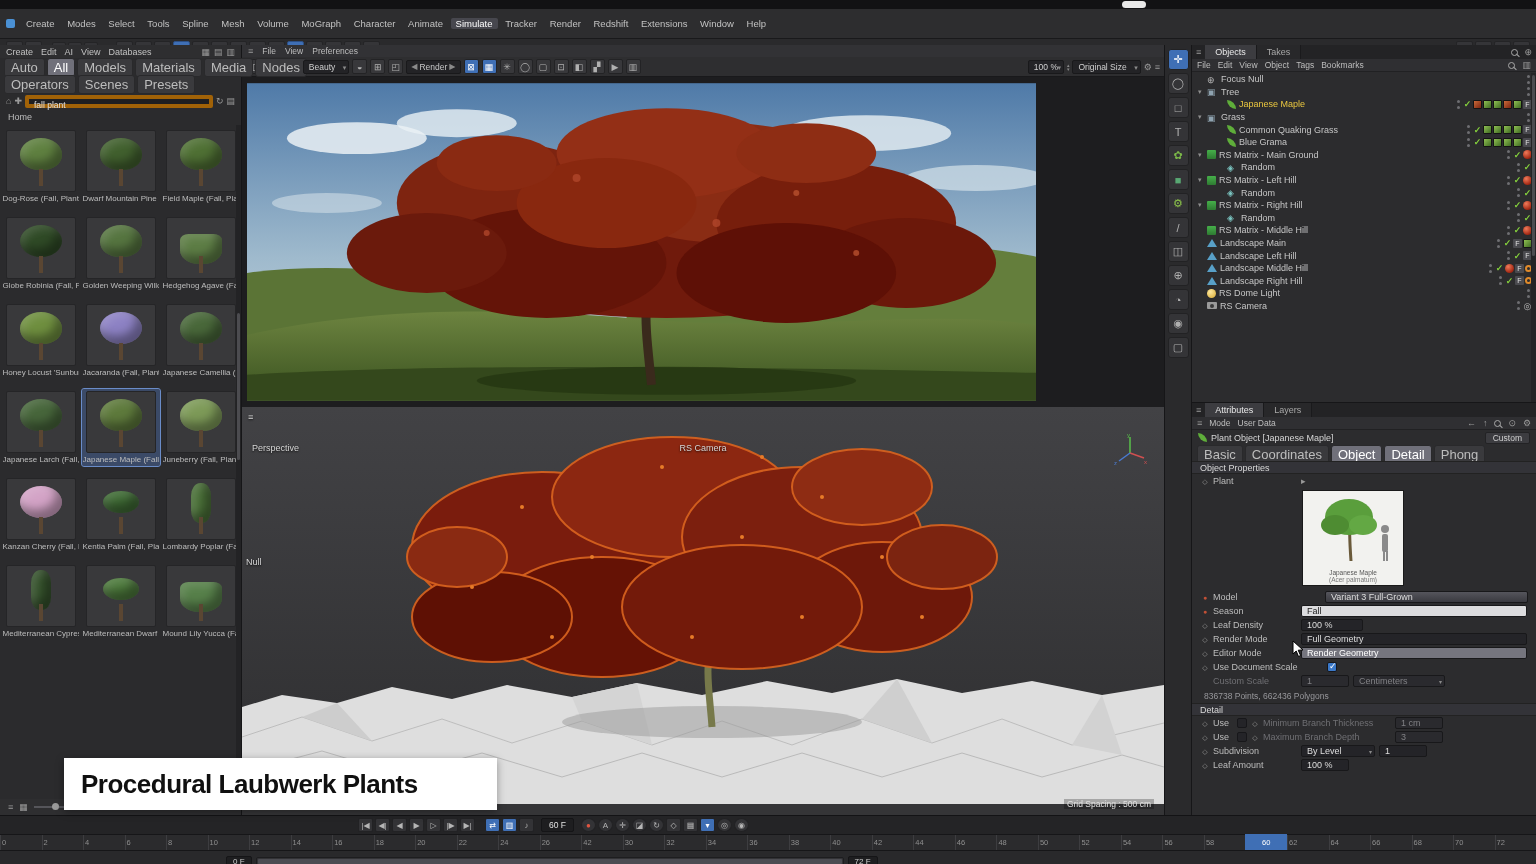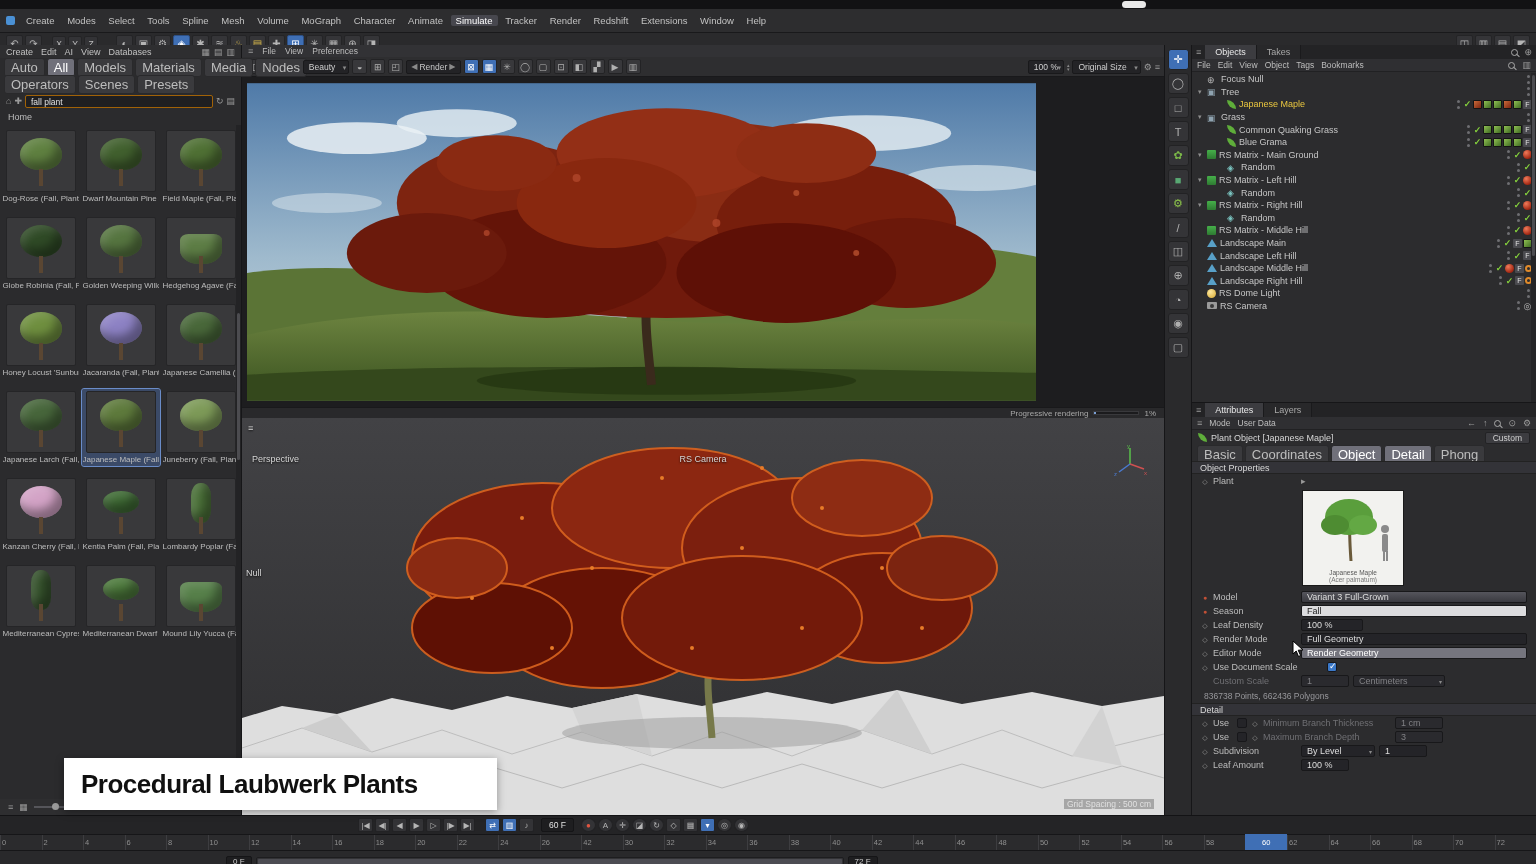--- a/index.html
+++ b/index.html
@@ -3,21 +3,21 @@
 <meta charset="utf-8">
 <style>
   * { margin:0; padding:0; box-sizing:border-box; }
   html,body { background:#111; }
   .app { position:relative; width:1536px; height:864px; background:#1f1f21; overflow:hidden;
          font-family:"Liberation Sans",sans-serif; color:#c8c8c8; font-size:9px; }
 
   
   .titlebar { height:9px; background:#121214; position:relative; }
   .titlebar .pill { position:absolute; left:1122px; top:1px; width:24px; height:7px; background:#e8e8e8; border-radius:4px; }
-  .menubar { height:24px; background:#2d2d2f; display:flex; align-items:center; padding-left:4px; font-size:9.5px; border-bottom:1px solid #19191b; }
+  .menubar { height:30px; background:#2d2d2f; display:flex; align-items:center; padding-left:4px; font-size:9.5px; border-bottom:1px solid #19191b; }
   .logo { width:9px; height:9px; background:#4a90d4; border-radius:2px; margin:0 6px 0 2px; flex:none; }
   .mitem { padding:0 5px; color:#c2c2c2; height:14px; line-height:14px; cursor:default; }
   .mitem[data-active="true"] { background:#47474e; color:#fff; border-radius:2px; }
 
   .toolbar { height:22px; background:#2a2a2c; display:flex; align-items:center; gap:2px; padding:0 6px; border-bottom:1px solid #161618; }
   .tbi { width:17px; height:17px; display:flex; align-items:center; justify-content:center; background:#353538; border:1px solid #242426; border-radius:2px; color:#b5b5b5; font-size:10px; flex:none; }
   .tbi[data-state="active"] { background:#3f6fb5; color:#fff; border-color:#2c4f85; }
   .tbi[data-state="warm"] { color:#d8b84a; }
   .axisbtn { width:14px; height:15px; background:#333336; border:1px solid #242426; border-radius:2px; color:#bdbdbd; font-size:8.5px; display:flex; align-items:center; justify-content:center; }
   .tsep { width:6px; }
@@ -29,21 +29,21 @@
   
   .ab { width:242px; background:#2b2b2d; border-right:1px solid #161618; display:flex; flex-direction:column; position:relative; }
   .ab-menus { height:13px; display:flex; align-items:center; gap:8px; padding:0 6px; background:#2e2e30; font-size:9px; color:#bdbdbd; }
   .ab-menus .sp { flex:1; }
   .smicon { color:#9a9a9a; font-size:9px; }
   .ab-filters { height:18px; display:flex; align-items:center; gap:2px; padding:0 4px; }
   .chip { padding:1px 6px; background:#3a3a3d; border:1px solid #29292b; border-radius:3px; color:#bdbdbd; font-size:13px; }
   .chip[data-active="true"] { background:#70707a; color:#fff; }
   .ab-sub { height:16px; display:flex; align-items:center; gap:2px; padding:0 4px; }
   .ab-search { height:18px; display:flex; align-items:center; gap:3px; padding:0 6px; }
-  .ab-search .inp { flex:1; background:#1f1f21; border:1px solid #a16207; border-radius:2px; height:13px; line-height:12px; padding:0 5px; color:#e0e0e0; font-size:8.5px; }
+  .ab-search .inp { flex:1; background:#1f1f21; border:4px solid #a16207; border-radius:2px; height:13px; line-height:12px; padding:0 5px; color:#e0e0e0; font-size:8.5px; }
   .ab-section { height:14px; line-height:14px; padding-left:8px; color:#bdbdbd; font-size:9px; }
   .ab-grid { display:grid; grid-template-columns:repeat(3,78px); justify-content:center; column-gap:2px; row-gap:10px; padding-top:4px; overflow:hidden; }
   .aitem { width:78px; text-align:center; padding:2px 1px; border-radius:2px; }
   .aitem[data-sel="true"] { background:#3b4a67; outline:1px solid #6a8cc8; }
   .athumb { position:relative; width:70px; height:62px; margin:0 auto; background:#39393b; border:1px solid #252527; border-radius:2px; overflow:hidden; }
   .blob { position:absolute; left:13px; right:13px; top:7px; bottom:21px; background:var(--c,#4f7034); border-radius:50% 50% 46% 46%;
           box-shadow:inset -6px -8px 10px rgba(0,0,0,.38), inset 4px 4px 8px rgba(255,255,255,.14); }
   .aitem[data-shape="column"] .blob { left:24px; right:24px; top:4px; bottom:16px; border-radius:46%/32%; }
   .aitem[data-shape="round"] .blob { border-radius:50%; }
   .aitem[data-shape="spiky"] .blob { top:16px; bottom:14px; border-radius:20% 20% 45% 45%; }
@@ -139,21 +139,21 @@
   .prow { min-height:14px; display:flex; align-items:center; padding-left:9px; padding-right:8px; gap:4px; font-size:9px; }
   .key { width:8px; flex:none; text-align:center; }
   .key[data-k="gray"]::before { content:"◇"; color:#8a8a8a; font-size:7px; }
   .key[data-k="red"]::before { content:"●"; color:#c25036; font-size:7px; }
   .plabel { color:#bdbdbd; }
   .plabel.w1 { width:84px; flex:none; }
   .plabel.w2 { width:128px; flex:none; }
   .plabel.wu { width:20px; flex:none; }
   .dim { color:#6f6f73; }
   .fld { background:#242428; border:1px solid #18181a; border-radius:2px; height:12px; line-height:11px; padding:0 5px; color:#dedede; width:226px; white-space:nowrap; overflow:hidden; }
-  .fld[data-style="gradient"] { background:linear-gradient(180deg,#55555c,#3a3a40); }
+  .fld[data-style="gradient"] { background:linear-gradient(180deg,#55555c,#3a3a40);margin-left:24px; }
   .fld[data-style="light"] { background:#dcdcde; color:#222; }
   .fld[data-style="hover"] { background:#75757e; color:#fff; }
   .fld[data-style="small"] { width:62px; }
   .fld.tiny { width:48px; }
   .fld.unit { width:92px; position:relative; padding-right:12px; }
   .fld.unit::after { content:"▾"; position:absolute; right:2px; top:1px; font-size:6px; color:#8a8a8a; }
   .fld.dis { color:#808084; background:#2a2a2e; }
   .cbx { width:10px; height:10px; border:1px solid #17171a; border-radius:2px; background:#242428; flex:none; position:relative; }
   .cbx[data-on="true"] { background:#3a78c8; }
   .cbx[data-on="true"]::before { content:"✓"; position:absolute; left:1px; top:-2px; color:#fff; font-size:9px; }
@@ -585,27 +585,20 @@
           <ellipse cx="250" cy="80" rx="60" ry="28" fill="#8a2a12"></ellipse>
           <ellipse cx="560" cy="70" rx="70" ry="30" fill="#8e2d14"></ellipse>
           <circle cx="330" cy="95" r="4" fill="#b0462a" opacity="0.8"></circle>
           <circle cx="470" cy="140" r="4" fill="#b0462a" opacity="0.8"></circle>
           <circle cx="550" cy="110" r="3" fill="#b8502e" opacity="0.8"></circle>
           <circle cx="240" cy="150" r="3" fill="#b0462a" opacity="0.8"></circle>
           <circle cx="610" cy="170" r="3" fill="#b8502e" opacity="0.8"></circle>
         </svg>
       </div>
 
-      <div class="progress-row">
-        <span>Progressive rendering</span>
-        <span class="pbar">
-            <i></i>
-          </span>
-        <span>1%</span>
-      </div>
 
       <div class="persp">
         <svg class="scene" viewBox="0 0 922 397" width="922" height="397" preserveAspectRatio="none">
           <defs>
             <linearGradient id="vbg" x1="0" y1="0" x2="0" y2="1">
               <stop offset="0" stop-color="#424245"></stop>
                 <stop offset="1" stop-color="#2e2e30"></stop>
             </linearGradient>
           </defs>
           <rect width="922" height="397" fill="url(#vbg)"></rect>

